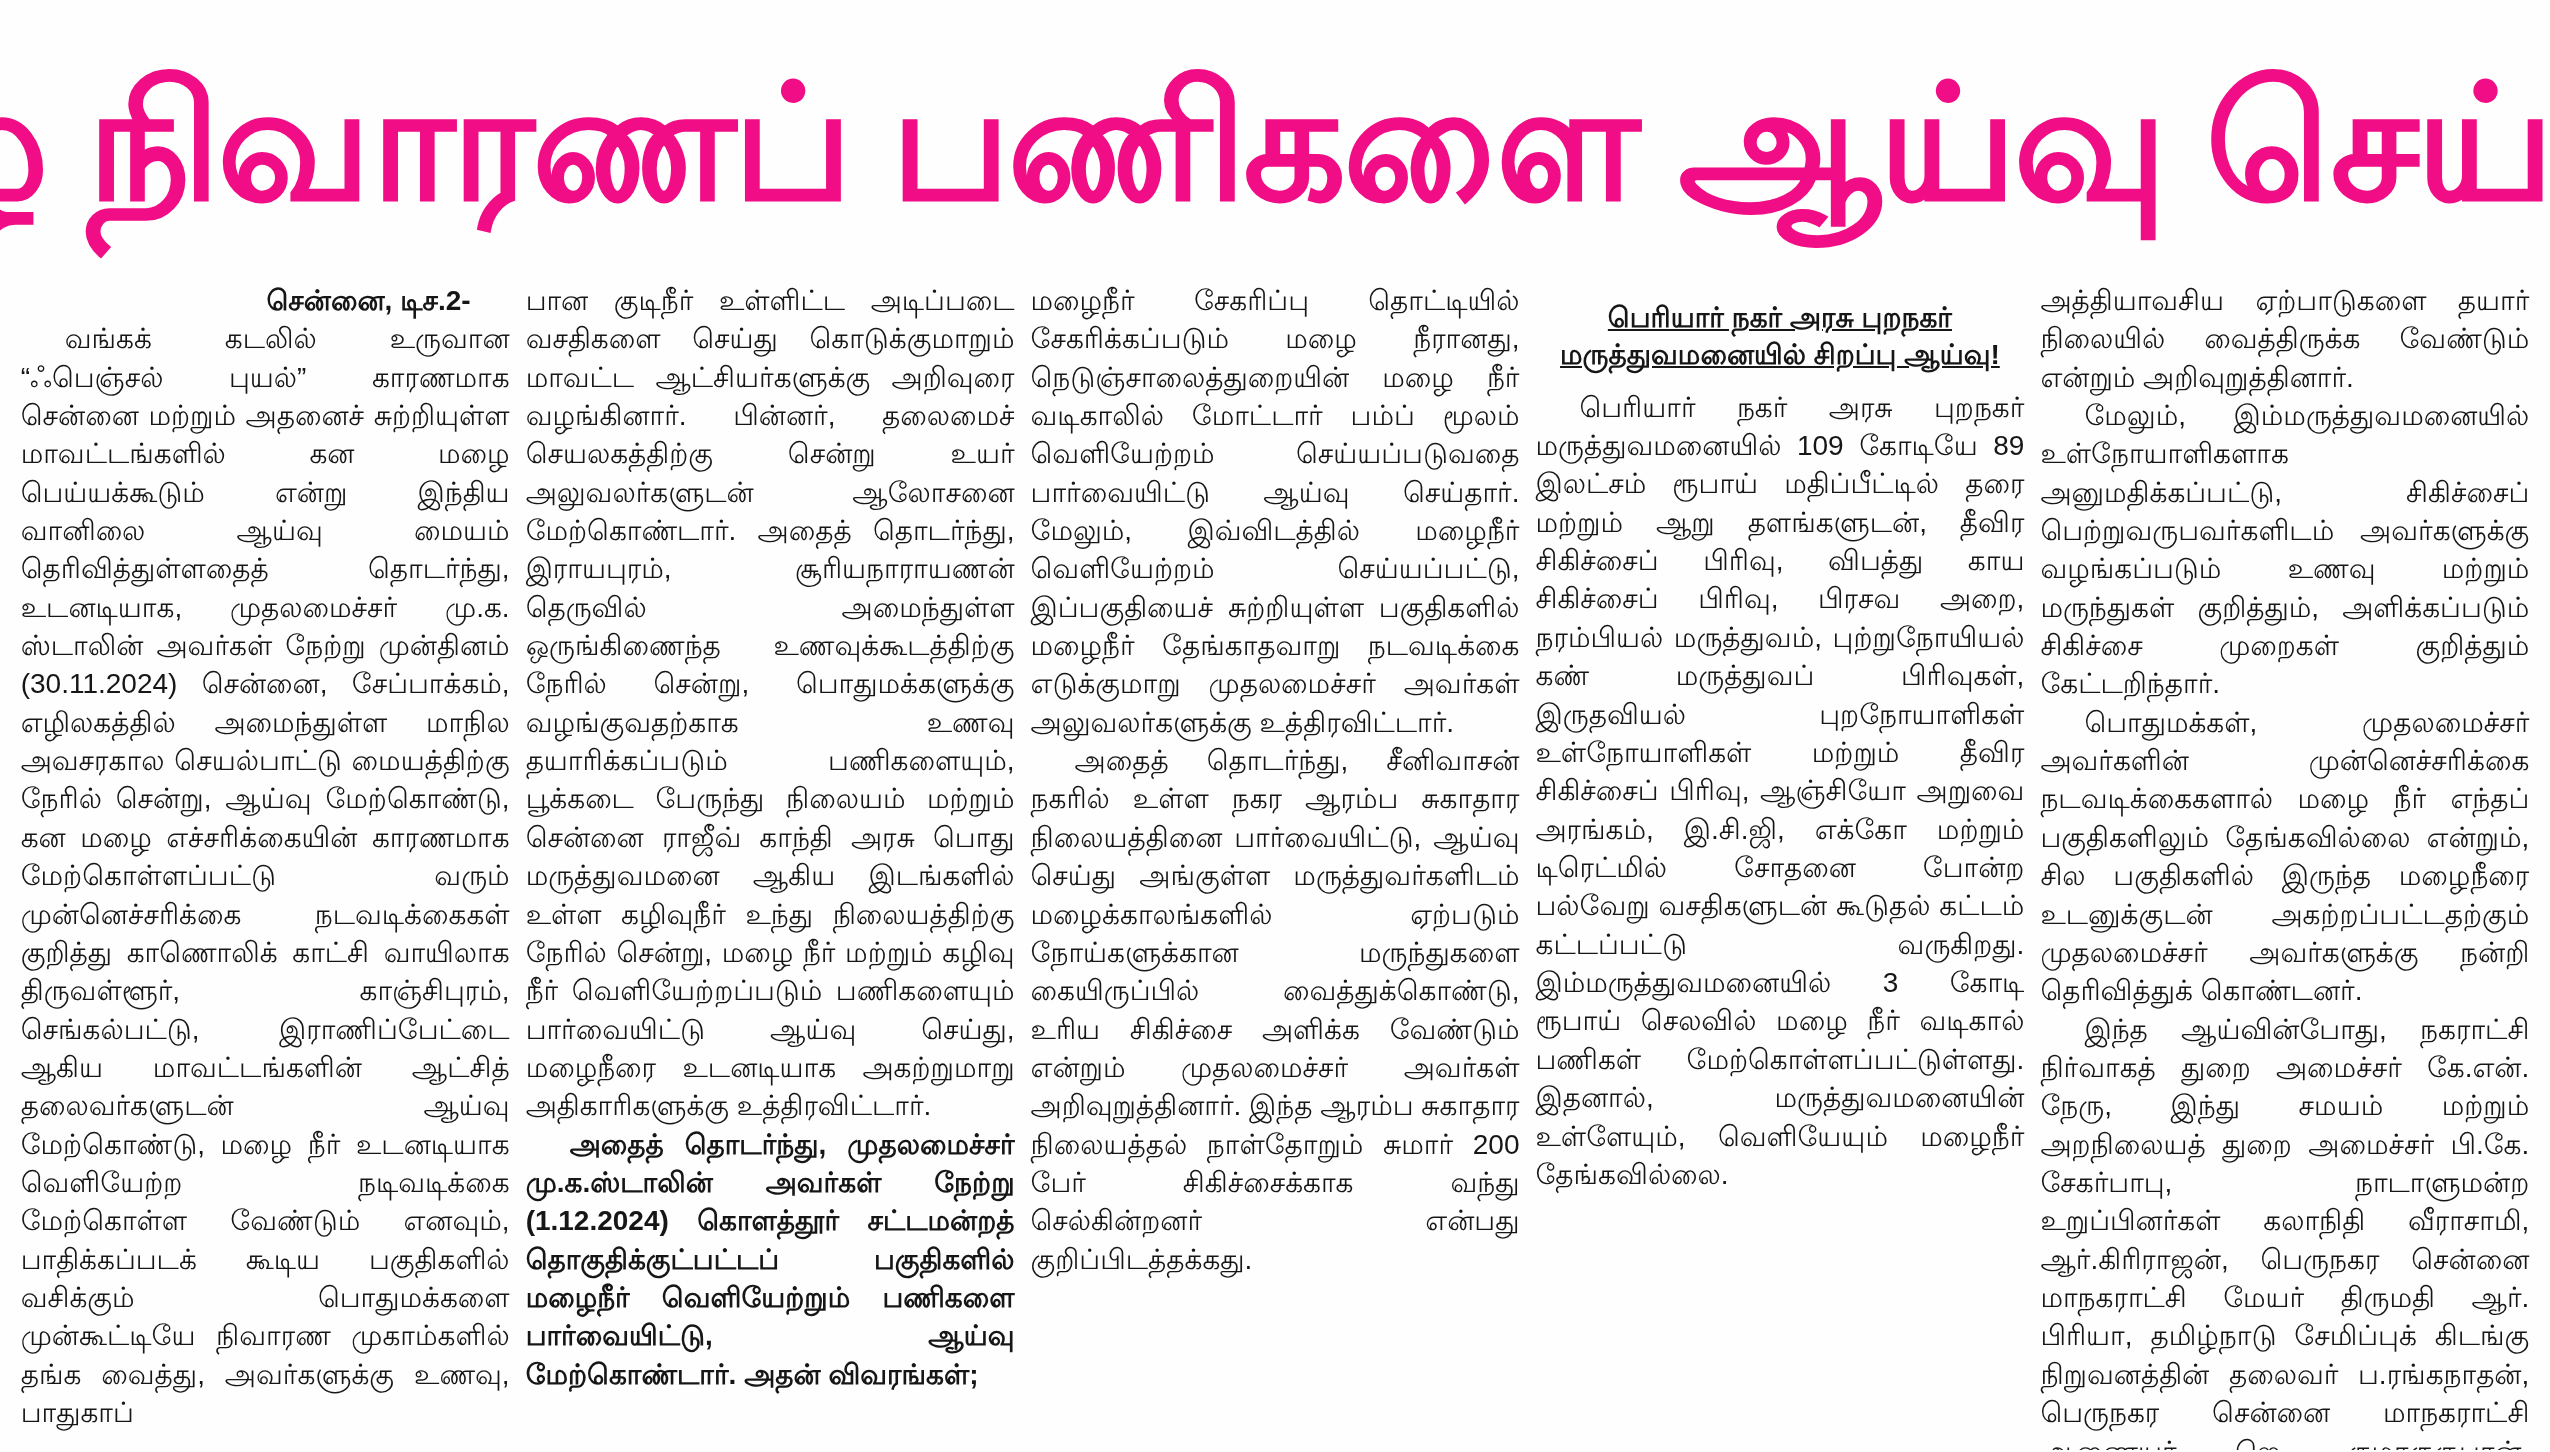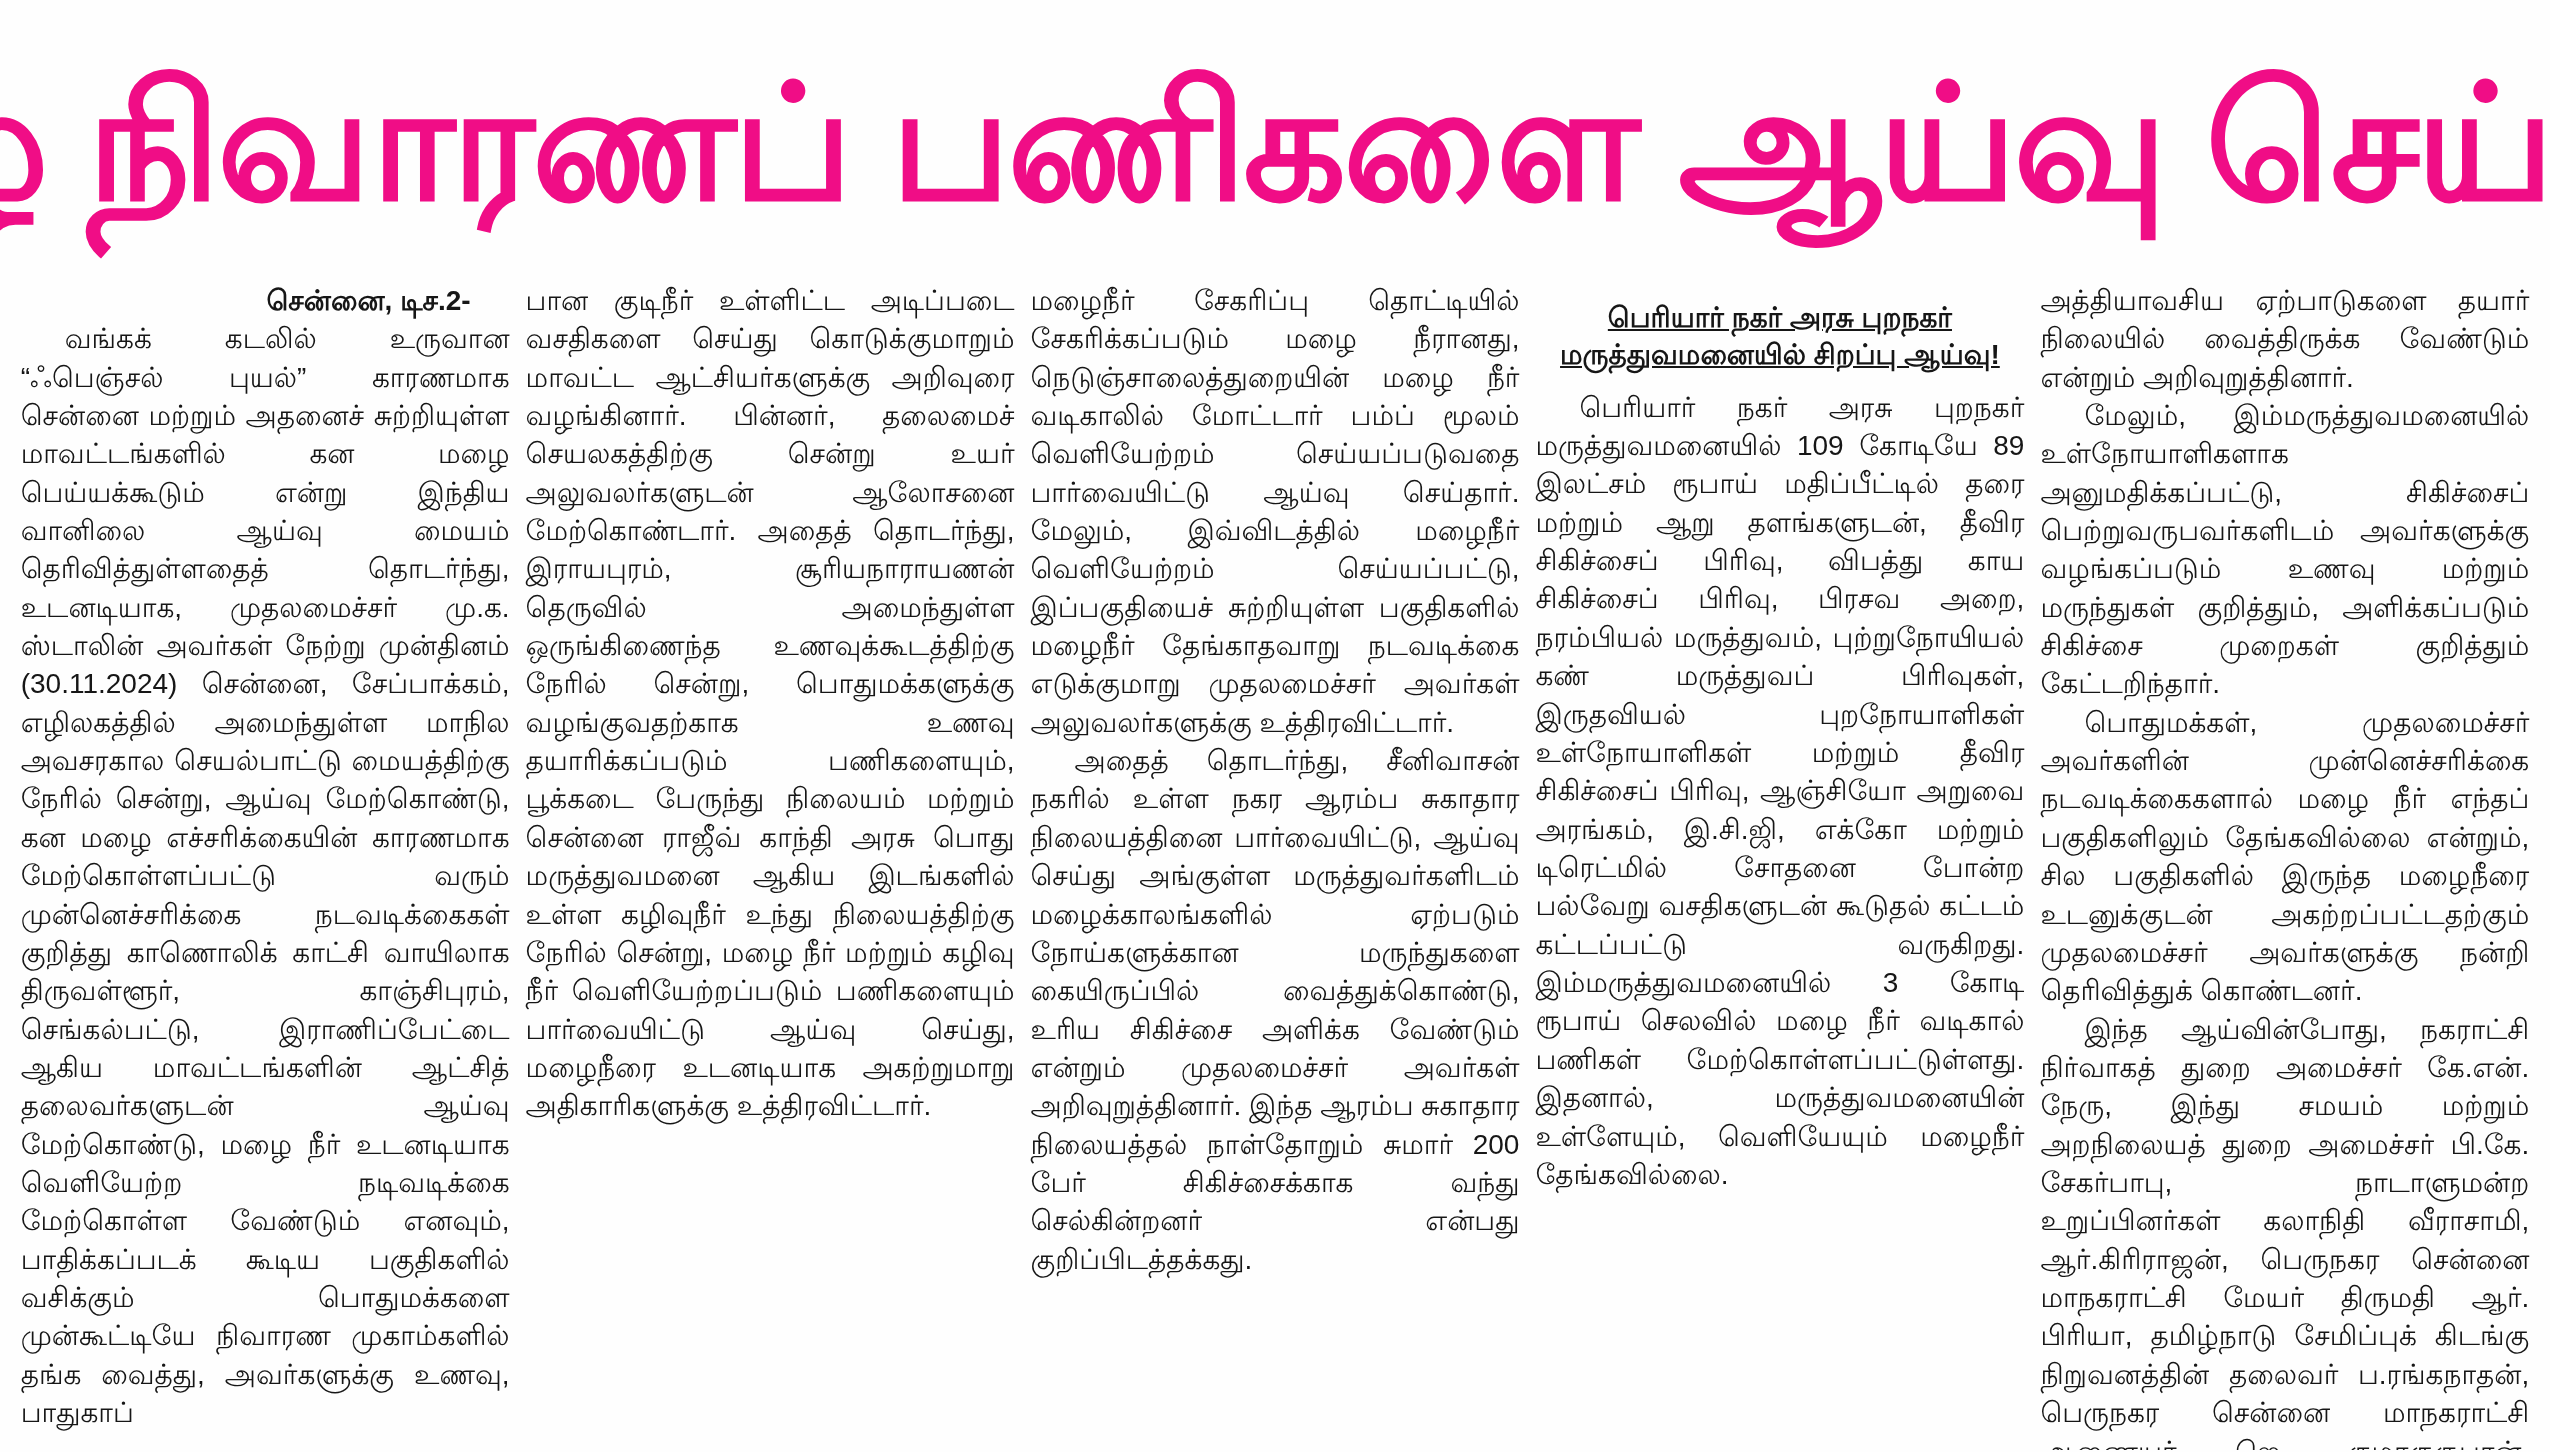--- a/index.html
+++ b/index.html
@@ -24,20 +24,21 @@
     line-height:1.05;
     transform-origin:center top;
   }
   .columns{
     display:flex;
     gap:16px;
     padding:4.1px 20.7px 0 20.7px;
     box-sizing:border-box;
     height:1172px;
     overflow:hidden;
+    justify-content:flex-end;
   }
   .col{
     flex:1 1 0;
     min-width:0;
     font-size:28px;
     line-height:1.37;
     text-align:justify;
   }
   .col p{margin:0;}
   .dateline{
@@ -68,20 +69,21 @@
 
   <div class="columns">
 
     <div class="col">
       <p class="dateline">சென்னை, டிச.2-</p>
       <p class="para">வங்கக் கடலில் உருவான “ஃபெஞ்சல் புயல்” காரணமாக சென்னை மற்றும் அதனைச் சுற்றியுள்ள மாவட்டங்களில் கன மழை பெய்யக்கூடும் என்று இந்திய வானிலை ஆய்வு மையம் தெரிவித்துள்ளதைத் தொடர்ந்து, உடனடியாக, முதலமைச்சர் மு.க. ஸ்டாலின் அவர்கள் நேற்று முன்தினம் (30.11.2024) சென்னை, சேப்பாக்கம், எழிலகத்தில் அமைந்துள்ள மாநில அவசரகால செயல்பாட்டு மையத்திற்கு நேரில் சென்று, ஆய்வு மேற்கொண்டு, கன மழை எச்சரிக்கையின் காரணமாக மேற்கொள்ளப்பட்டு வரும் முன்னெச்சரிக்கை நடவடிக்கைகள் குறித்து காணொலிக் காட்சி வாயிலாக திருவள்ளூர், காஞ்சிபுரம், செங்கல்பட்டு, இராணிப்பேட்டை ஆகிய மாவட்டங்களின் ஆட்சித் தலைவர்களுடன் ஆய்வு மேற்கொண்டு, மழை நீர் உடனடியாக வெளியேற்ற நடிவடிக்கை மேற்கொள்ள வேண்டும் எனவும், பாதிக்கப்படக் கூடிய பகுதிகளில் வசிக்கும் பொதுமக்களை முன்கூட்டியே நிவாரண முகாம்களில் தங்க வைத்து, அவர்களுக்கு உணவு, பாதுகாப்</p>
     </div>
 
     <div class="col">
       <p class="para cont">பான குடிநீர் உள்ளிட்ட அடிப்படை வசதிகளை செய்து கொடுக்குமாறும் மாவட்ட ஆட்சியர்களுக்கு அறிவுரை வழங்கினார். பின்னர், தலைமைச் செயலகத்திற்கு சென்று உயர் அலுவலர்களுடன் ஆலோசனை மேற்கொண்டார். அதைத் தொடர்ந்து, இராயபுரம், சூரியநாராயணன் தெருவில் அமைந்துள்ள ஒருங்கிணைந்த உணவுக்கூடத்திற்கு நேரில் சென்று, பொதுமக்களுக்கு வழங்குவதற்காக உணவு தயாரிக்கப்படும் பணிகளையும், பூக்கடை பேருந்து நிலையம் மற்றும் சென்னை ராஜீவ் காந்தி அரசு பொது மருத்துவமனை ஆகிய இடங்களில் உள்ள கழிவுநீர் உந்து நிலையத்திற்கு நேரில் சென்று, மழை நீர் மற்றும் கழிவு நீர் வெளியேற்றப்படும் பணிகளையும் பார்வையிட்டு ஆய்வு செய்து, மழைநீரை உடனடியாக அகற்றுமாறு அதிகாரிகளுக்கு உத்திரவிட்டார்.</p>
+      <p class="bold-para">அதைத் தொடர்ந்து, முதலமைச்சர் மு.க.ஸ்டாலின் அவர்கள் நேற்று (1.12.2024) கொளத்தூர் சட்டமன்றத் தொகுதிக்குட்பட்டப் பகுதிகளில் மழைநீர் வெளியேற்றும் பணிகளை பார்வையிட்டு, ஆய்வு மேற்கொண்டார். அதன் விவரங்கள்;</p>
 
     </div>
 
     <div class="col">
       <p class="para cont">மழைநீர் சேகரிப்பு தொட்டியில் சேகரிக்கப்படும் மழை நீரானது, நெடுஞ்சாலைத்துறையின் மழை நீர் வடிகாலில் மோட்டார் பம்ப் மூலம் வெளியேற்றம் செய்யப்படுவதை பார்வையிட்டு ஆய்வு செய்தார். மேலும், இவ்விடத்தில் மழைநீர் வெளியேற்றம் செய்யப்பட்டு, இப்பகுதியைச் சுற்றியுள்ள பகுதிகளில் மழைநீர் தேங்காதவாறு நடவடிக்கை எடுக்குமாறு முதலமைச்சர் அவர்கள் அலுவலர்களுக்கு உத்திரவிட்டார்.</p>
       <p class="para">அதைத் தொடர்ந்து, சீனிவாசன் நகரில் உள்ள நகர ஆரம்ப சுகாதார நிலையத்தினை பார்வையிட்டு, ஆய்வு செய்து அங்குள்ள மருத்துவர்களிடம் மழைக்காலங்களில் ஏற்படும் நோய்களுக்கான மருந்துகளை கையிருப்பில் வைத்துக்கொண்டு, உரிய சிகிச்சை அளிக்க வேண்டும் என்றும் முதலமைச்சர் அவர்கள் அறிவுறுத்தினார். இந்த ஆரம்ப சுகாதார நிலையத்தல் நாள்தோறும் சுமார் 200 பேர் சிகிச்சைக்காக வந்து செல்கின்றனர் என்பது குறிப்பிடத்தக்கது.</p>
 
     </div>
 
     <div class="col">

